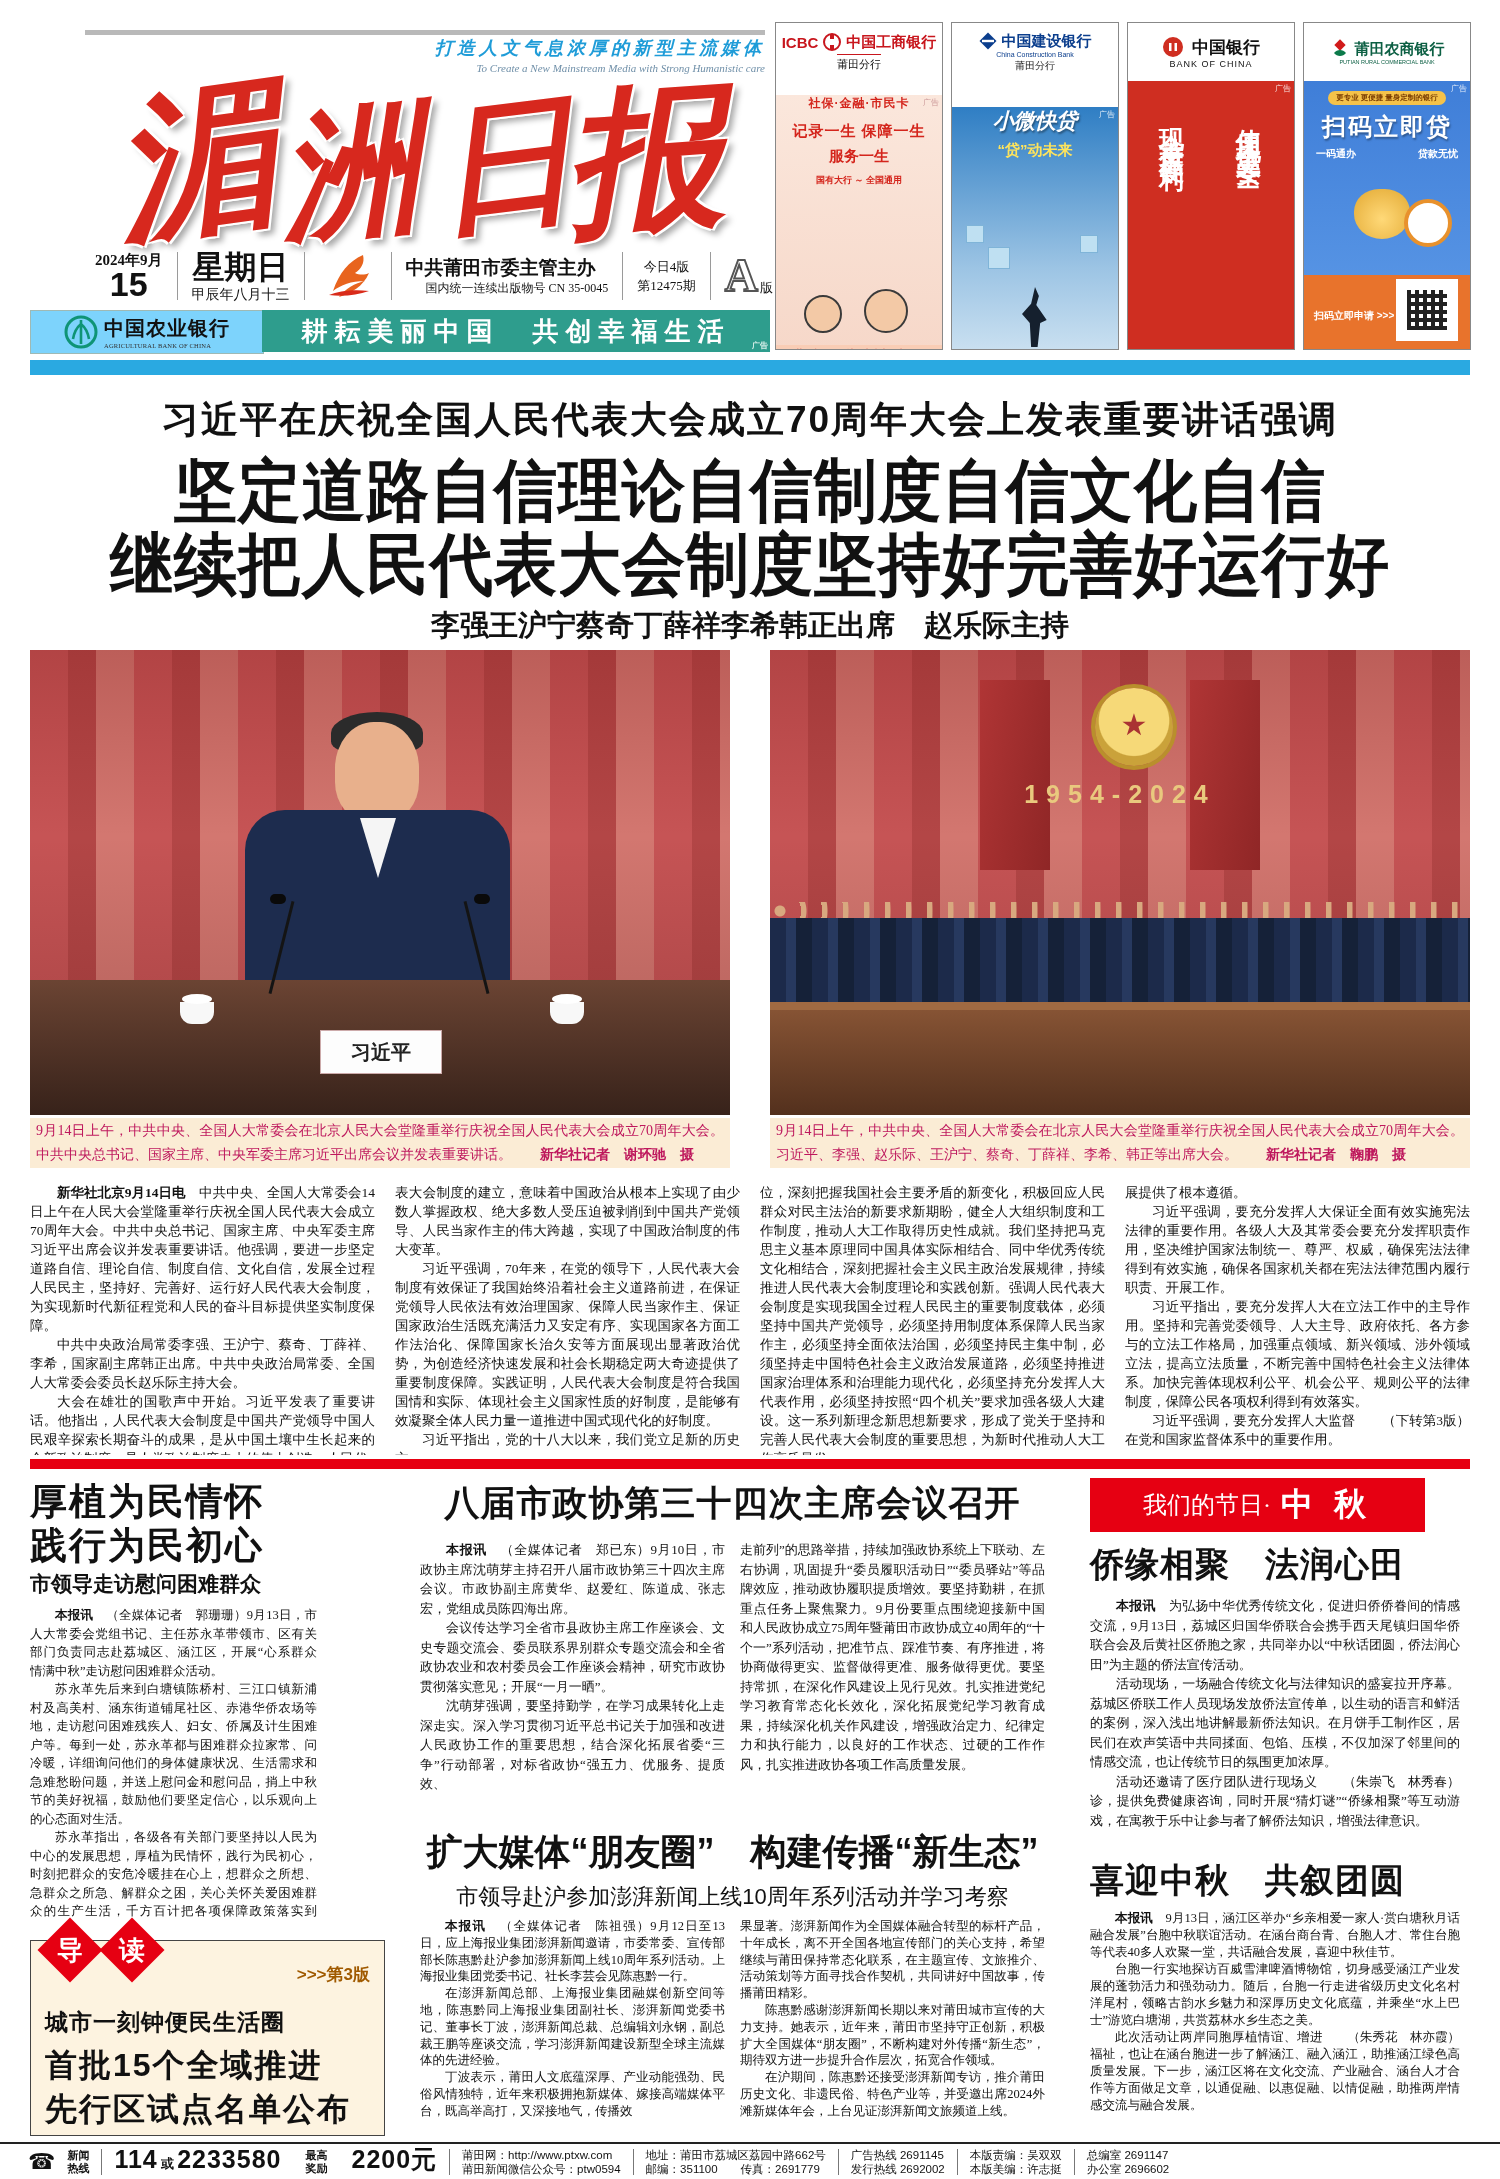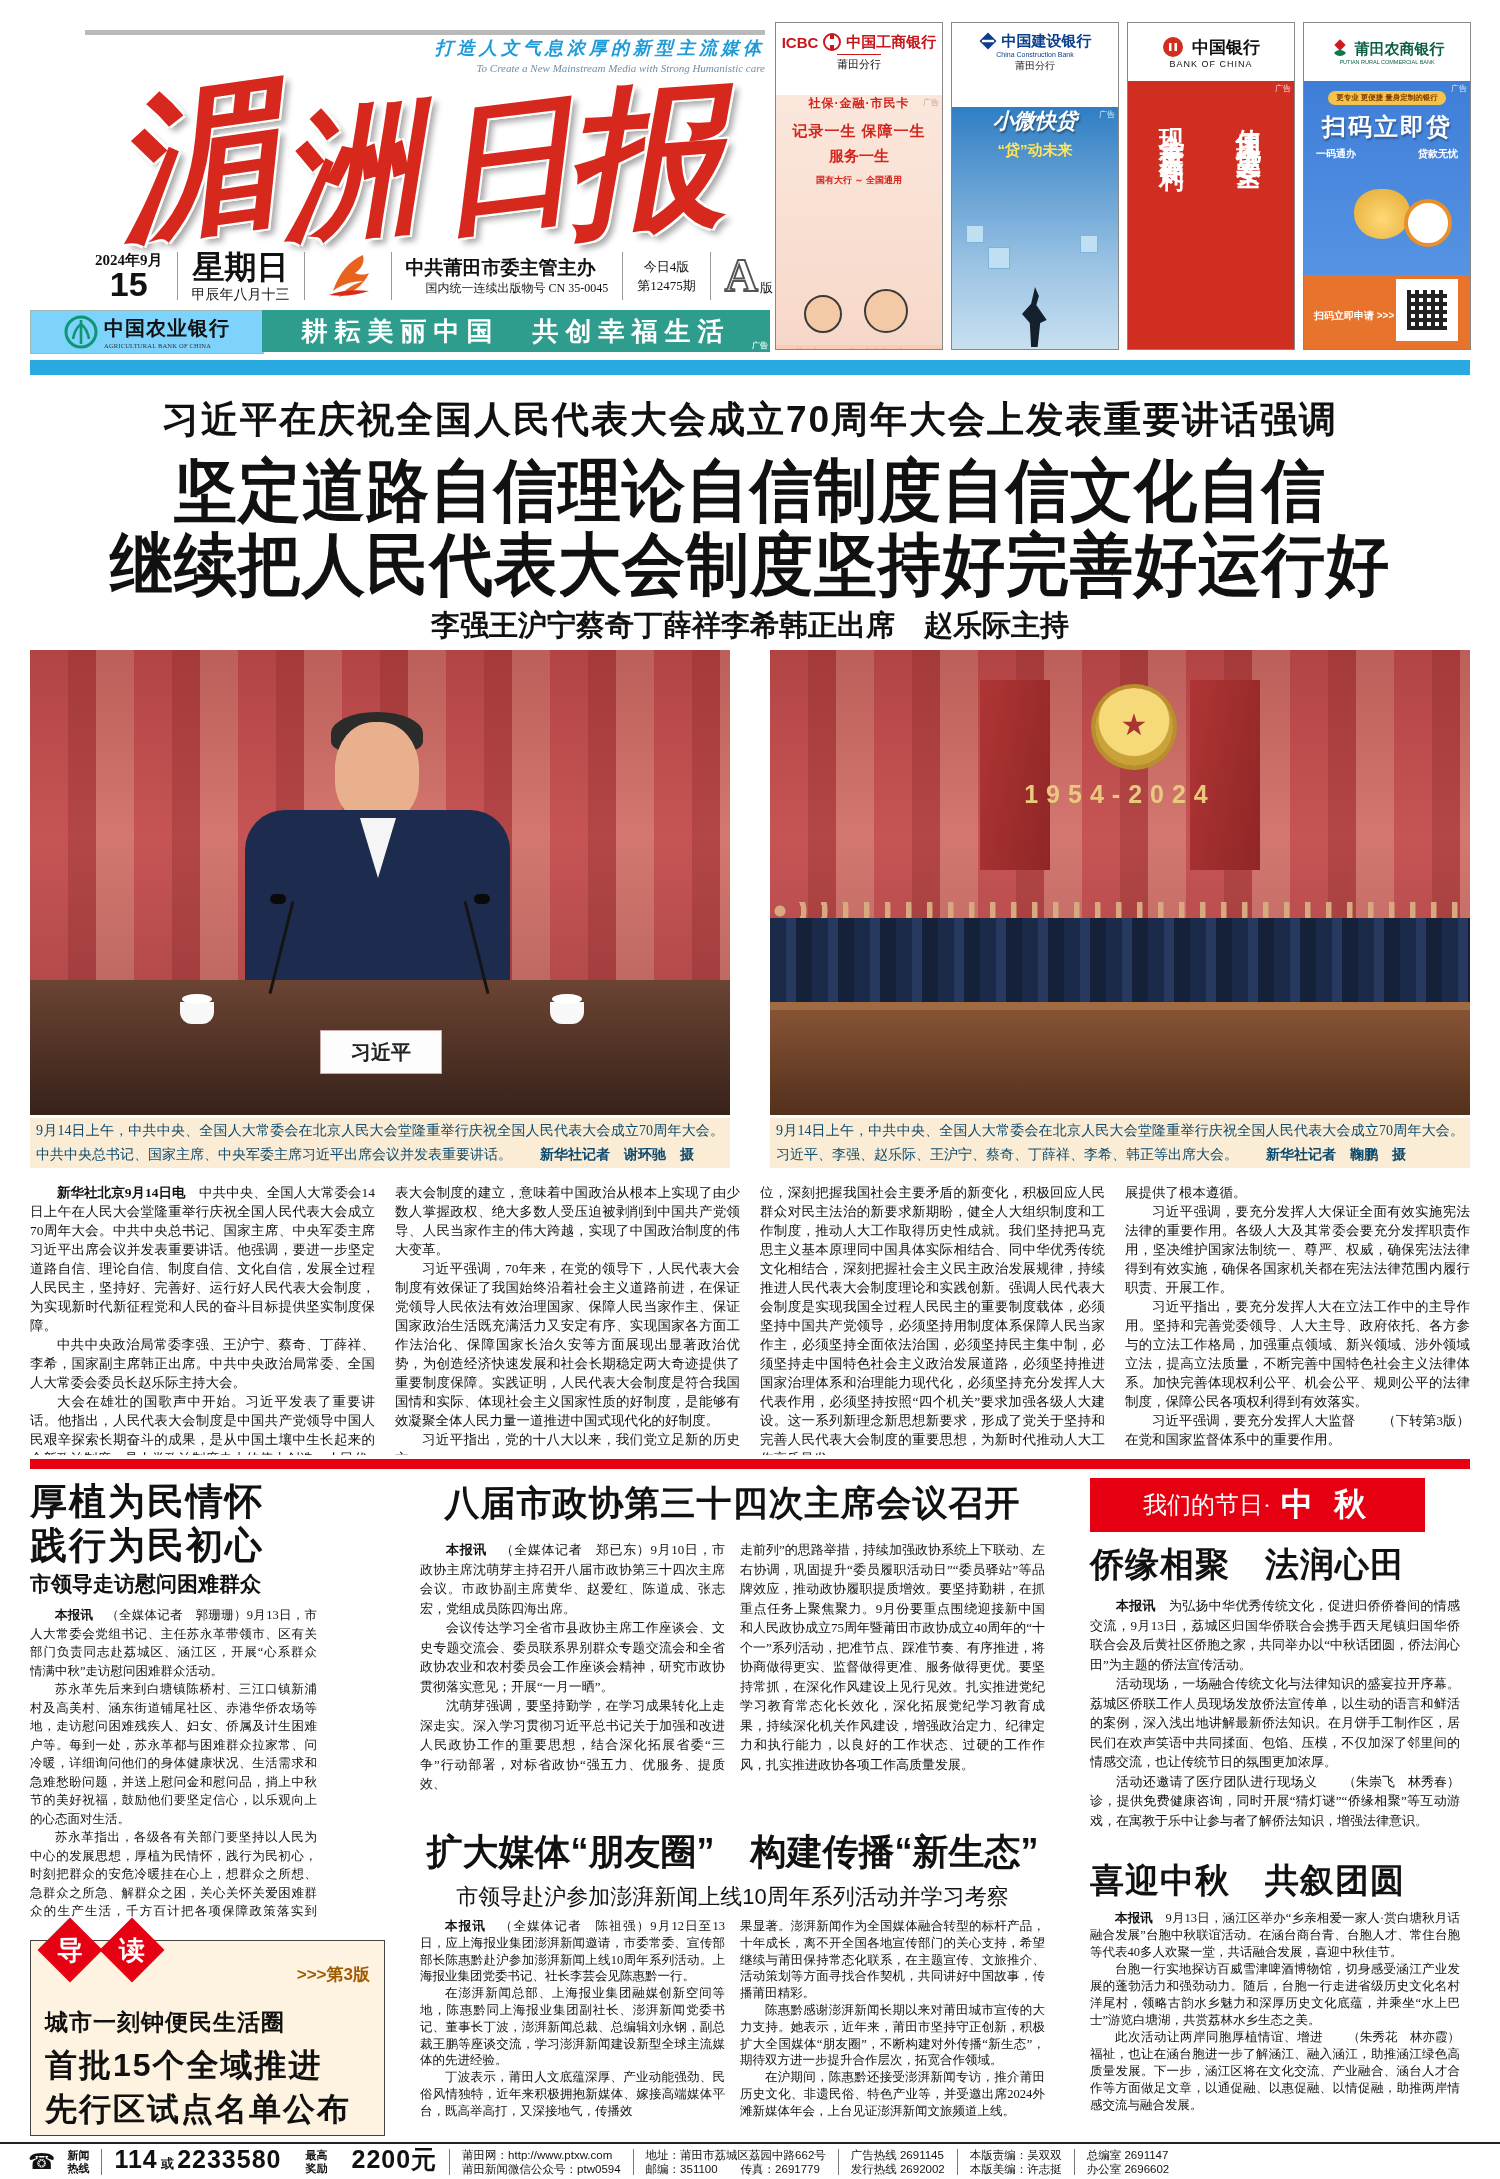--- a/index.html
+++ b/index.html
@@ -108,21 +108,21 @@
   #years{left:0;top:130px;width:700px;text-align:center;color:#e9c97e;font-size:25px;letter-spacing:8px;font-weight:bold;font-family:"Liberation Sans",sans-serif;}
   #row-people{left:0;top:268px;width:700px;height:86px;
      background:repeating-linear-gradient(90deg,#1c2a4a 0 16px,#27395f 16px 26px,#152138 26px 42px);}
   #row-heads{left:0;top:252px;width:700px;height:18px;
      background:repeating-radial-gradient(circle at 10px 9px,#d8a87f 0 5px,transparent 6px 21px);}
   #desk{left:0;top:352px;width:700px;height:113px;background:linear-gradient(#8a5636,#53301d);}
   #desk .edge{position:absolute;top:0;left:0;right:0;height:8px;background:#a06a42;}
   .flag{position:absolute;top:30px;width:70px;height:190px;background:linear-gradient(100deg,#b03535,#8f2626);}
   
   .caption{top:1118px;height:50px;background:#fbecd5;font-size:14px;line-height:24px;text-align:justify;
-           padding:1px 6px;box-sizing:border-box;color:#0c4a6e;}
+           padding:1px 6px;box-sizing:border-box;color:#be185d;}
   .caption .credit{font-weight:bold;margin-left:28px;}
   
   .mcol{top:1183px;width:345px;height:272px;font-size:13.5px;line-height:19px;text-align:justify;overflow:hidden;}
   .para{margin:0;}
   .ind{text-indent:2em;}
   .byline{float:right;}
   
   #reddiv{left:30px;top:1459px;width:1440px;height:10px;background:#e60012;}
   
   #bl-h{left:30px;top:1480px;width:300px;font-size:37px;font-weight:900;line-height:44px;letter-spacing:2px;}

